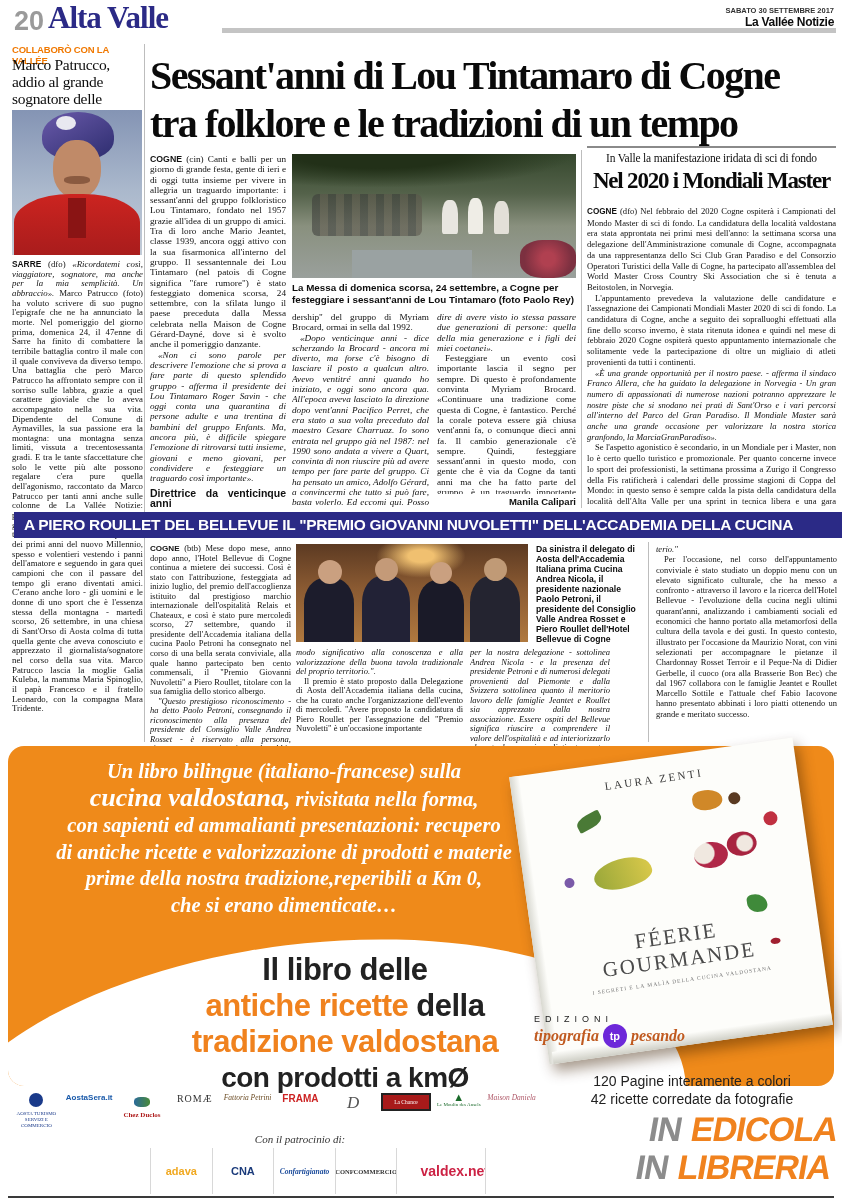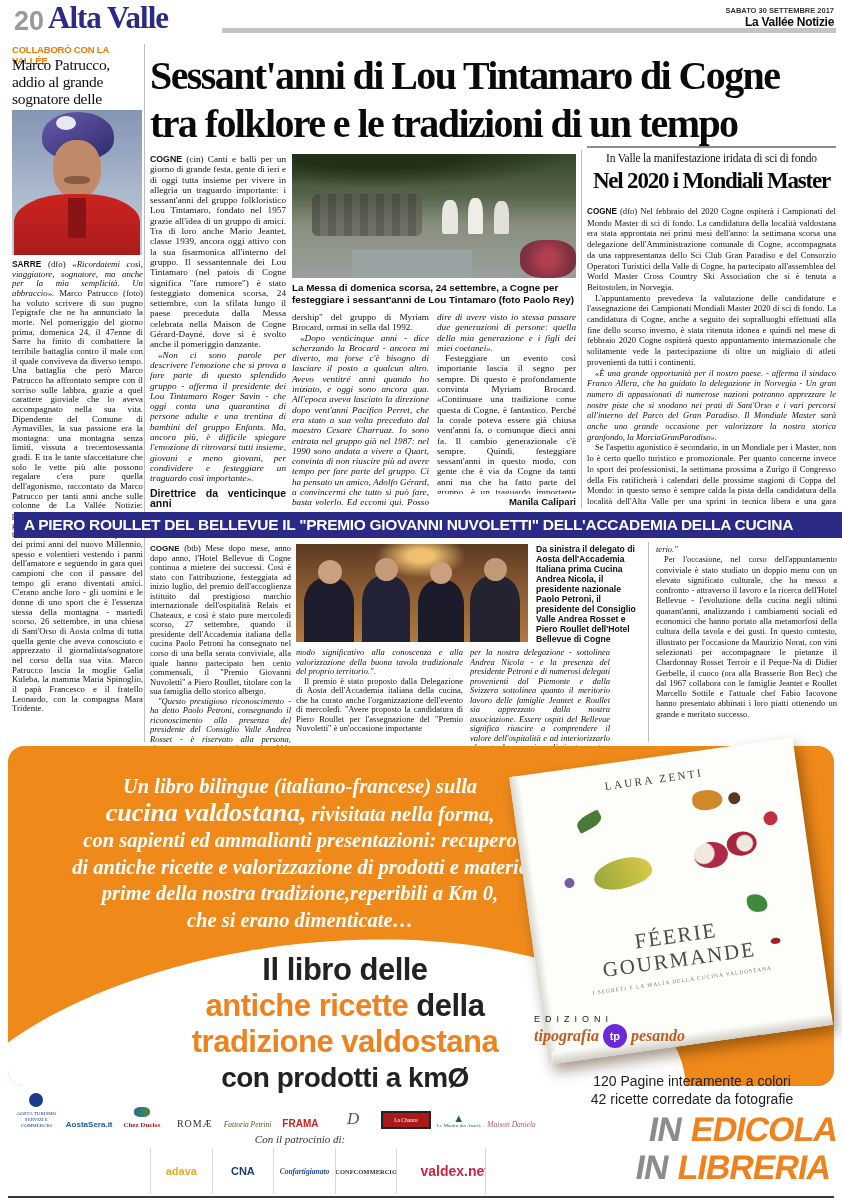--- a/index.html
+++ b/index.html
@@ -60,21 +60,21 @@
   .pub-row{display:flex;align-items:center;gap:4px;color:#c05a20;}
   .pub-script{font-style:italic;font-size:16px;font-weight:bold;}
   .pub-badge{width:24px;height:24px;border-radius:50%;background:#6d28d9;color:#fff;font-family:"Liberation Sans",sans-serif;
              font-weight:bold;font-size:11px;display:flex;align-items:center;justify-content:center;}
   .ad-info{font-family:"Liberation Sans",sans-serif;font-size:14px;line-height:18px;color:#222;text-align:center;}
   .cta{font-family:"Liberation Sans",sans-serif;font-weight:bold;font-size:34px;line-height:38px;
        transform:skewX(-10deg);letter-spacing:-1px;text-align:right;}
   .cta .g{color:#8c8c8c;margin-right:10px;}
   .cta .o{color:#f0821e;}
   
-  .logorow{display:flex;align-items:flex-end;}
+  .logorow{display:flex;align-items:flex-start;}
   .logocell{flex:1;text-align:center;overflow:hidden;padding:1px;}
   .tiny{font-size:5px;line-height:6px;}
   .patron-label{font-style:italic;font-size:11px;text-align:center;color:#333;}
   .prow .logocell{border-left:1px solid #d8d8d8;height:44px;display:flex;flex-direction:column;align-items:center;justify-content:center;}
   .prow .logocell:last-child{border-right:1px solid #d8d8d8;}
   .dot{display:inline-block;border-radius:50%;}
 </style>
 </head>
 <body>
 
@@ -176,21 +176,21 @@
   </div>
   <div class="abs bodytext bv-col4" style="left:656px;top:544px;width:181px;height:200px;">
     <p class="ni it">terio."</p>
     <p>Per l'occasione, nel corso dell'appuntamento conviviale è stato studiato un doppio menu con un elevato significato culturale, che ha messo a confronto - attraverso il lavoro e la ricerca dell'Hotel Bellevue - l'evoluzione della cucina negli ultimi quarant'anni, analizzando i cambiamenti sociali ed economici che hanno portato alla metamorfosi della cultura della tavola e dei gusti. In questo contesto, illustrato per l'occasione da Maurizio Norat, con vini selezionati per accompagnare le pietanze il Chardonnay Rosset Terroir e il Peque-Na di Didier Gerbelle, il cuoco (ora alla Brasserie Bon Bec) che dal 1967 collabora con le famiglie Jeantet e Roullet Marcello Sottile e l'attuale chef Fabio Iacovone hanno presentato abbinati i loro piatti ottenendo un grande e meritato successo.</p>
   </div>
 
   <div class="abs ad-orange" style="left:8px;top:746px;width:826px;height:340px;">
     <div class="swoosh" style="left:-80px;top:198px;width:760px;height:360px;transform:rotate(-7deg);"></div>
   </div>
 
-  <div class="abs ad-intro" style="left:40px;top:758px;width:520px;margin-top:15px;">
+  <div class="abs ad-intro" style="left:24px;top:758px;width:520px;">
     <div>Un libro bilingue (italiano-francese) sulla</div>
     <div><span class="big">cucina valdostana,</span><span> rivisitata nella forma,</span></div>
     <div>con sapienti ed ammalianti presentazioni: recupero</div>
     <div>di antiche ricette e  valorizzazione di prodotti e materie</div>
     <div>prime della nostra tradizione,reperibili a Km 0,</div>
     <div>che si erano dimenticate…</div>
   </div>
 
   <div class="abs ad-title" style="left:140px;top:952px;width:410px;">
     <div>Il libro delle</div>

